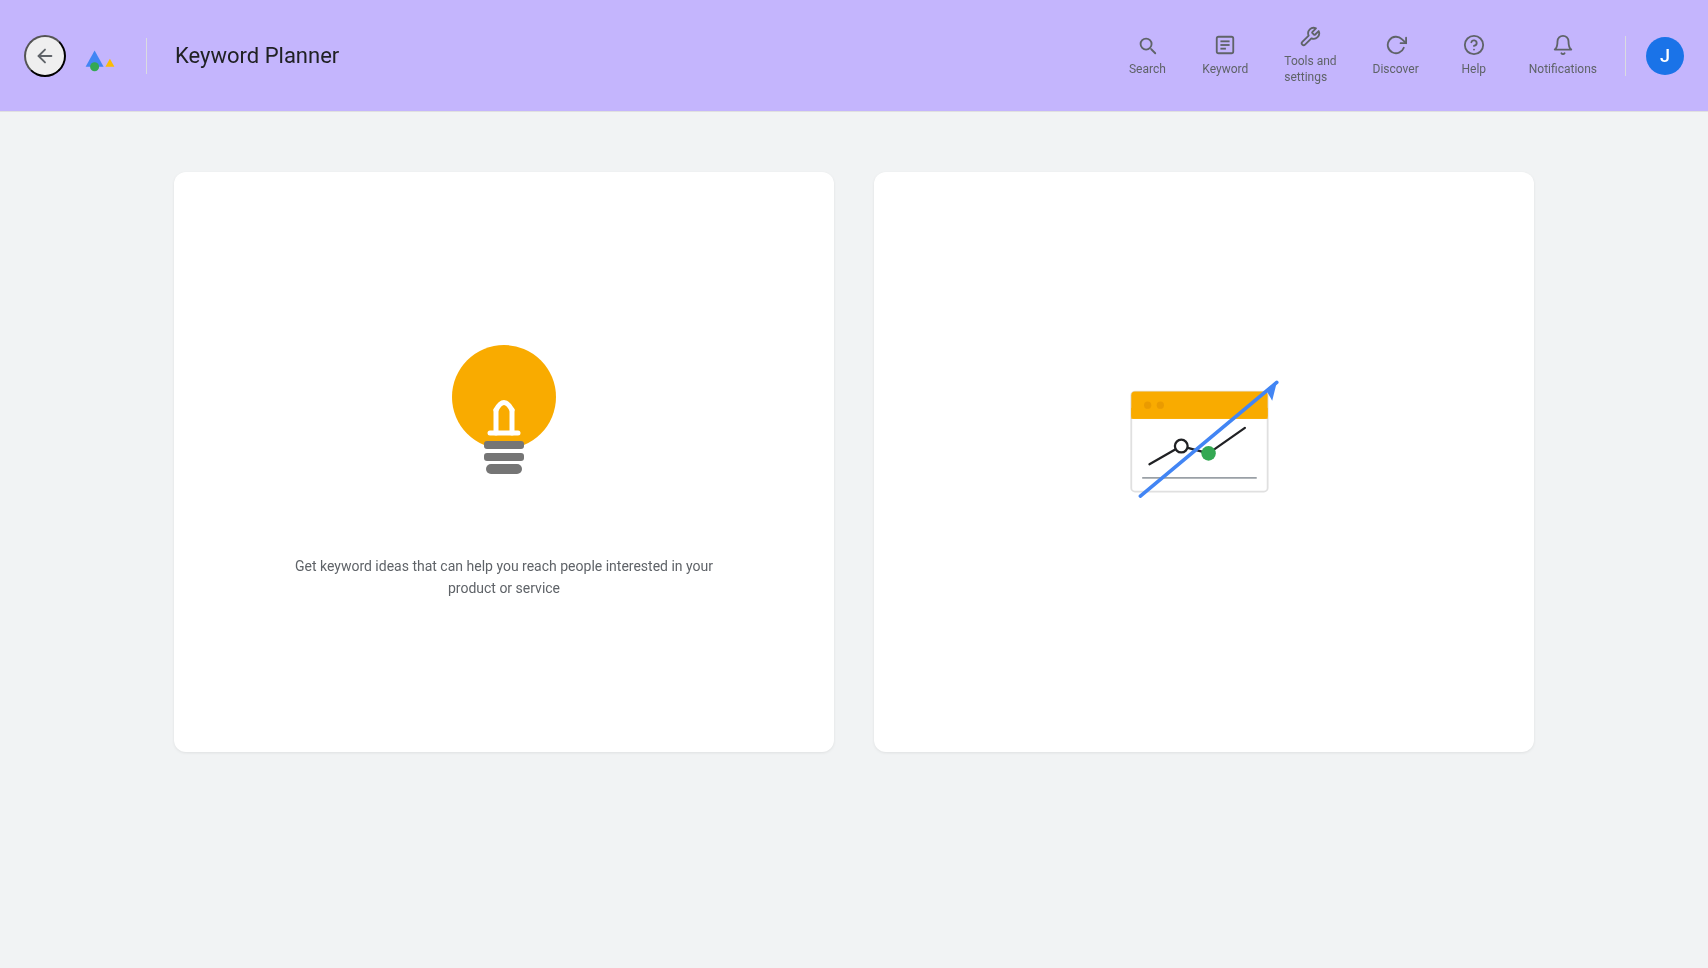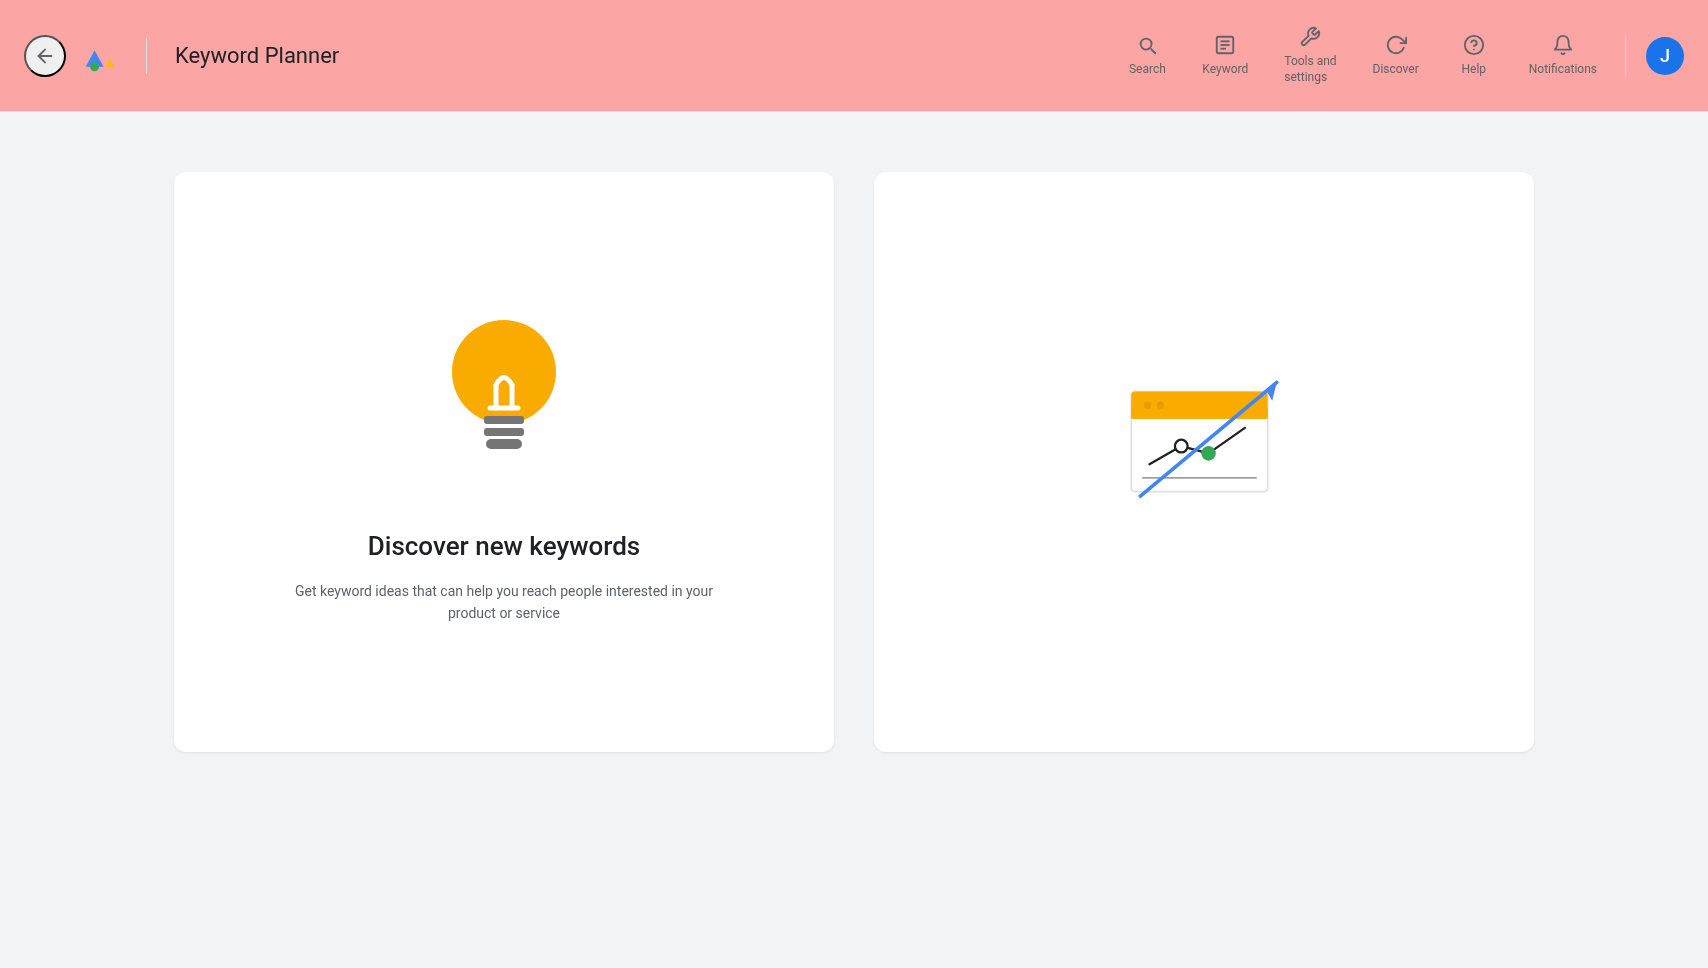--- a/index.html
+++ b/index.html
@@ -6,21 +6,21 @@
     body {
       font-family: 'Google Sans', Roboto, Arial, sans-serif;
       background: #f1f3f4;
       min-height: 968px;
     }
 
     
     .header {
       display: flex;
       align-items: center;
-      background: #fca5a5;
+      background: #c4b5fd;
       height: 112px;
       padding: 0 24px;
       border-bottom: 1px solid #e0e0e0;
       position: relative;
     }
     .header-left {
       display: flex;
       align-items: center;
       gap: 16px;
       min-width: 320px;
@@ -250,21 +250,20 @@
         <path d="M72 85 Q80 70 88 85" stroke="white" stroke-width="5" fill="none" stroke-linecap="round"></path>
 
         <line x1="66" y1="108" x2="94" y2="108" stroke="white" stroke-width="5" stroke-linecap="round"></line>
 
         <rect x="60" y="116" width="40" height="8" rx="3" fill="#757575"></rect>
         <rect x="60" y="128" width="40" height="8" rx="3" fill="#757575"></rect>
         <rect x="62" y="139" width="36" height="10" rx="5" fill="#757575"></rect>
       </svg>
     </div>
 
-    <h2 class="card-title">Discover new keywords</h2>
     <p class="card-desc">Get keyword ideas that can help you reach people interested in your product or service</p>
   </div>
 
   <div class="card">
     <div class="card-illustration">
 
       <svg width="220" height="180" viewBox="0 0 220 180" xmlns="http://www.w3.org/2000/svg">
 
         <rect x="30" y="40" width="150" height="110" rx="4" fill="white" stroke="#e0e0e0" stroke-width="2"></rect>
 

